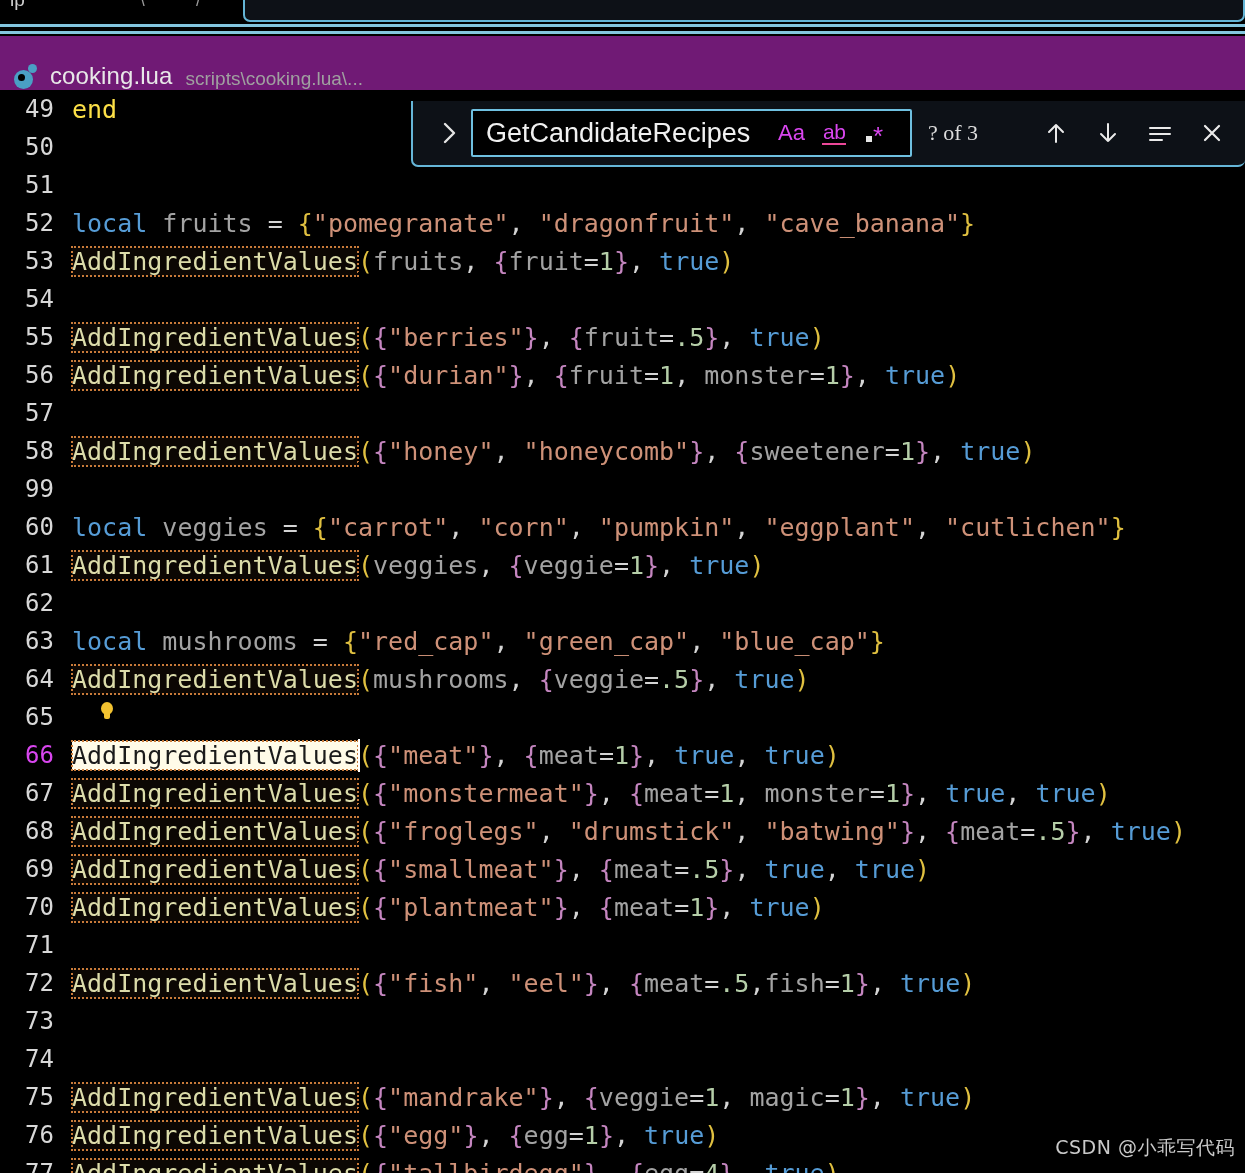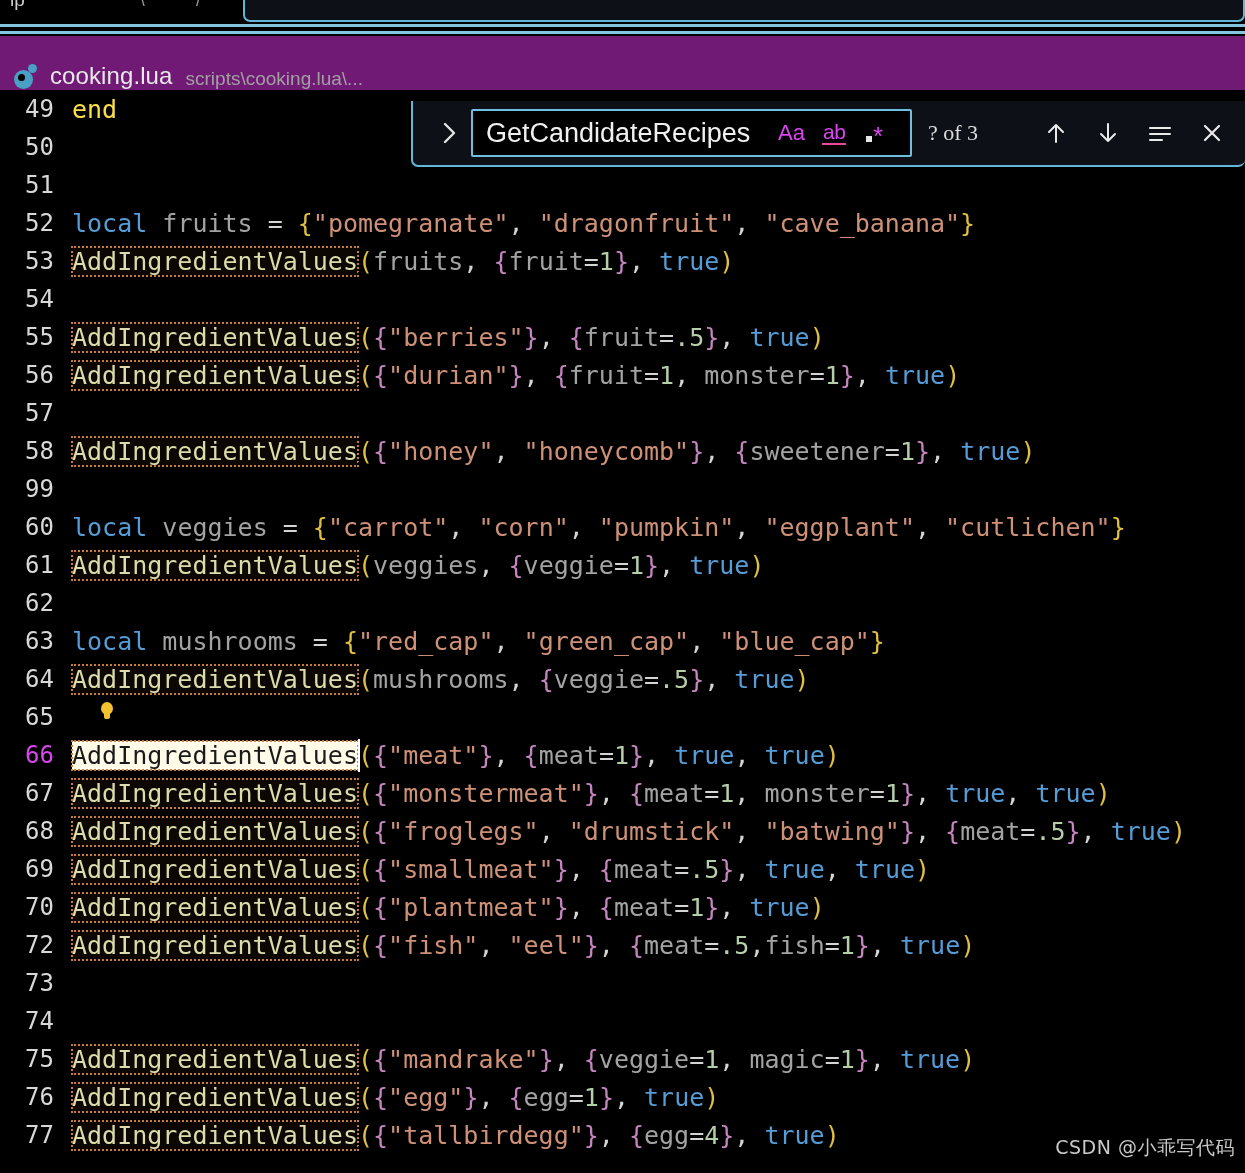--- a/index.html
+++ b/index.html
@@ -294,20 +294,21 @@
       <div class="code-line"><div class="ln">61</div><div class="code"><span class="t-fn match">AddIngredientValues</span><span class="t-yellow">(</span><span class="t-var">veggies</span><span class="t-op">, </span><span class="t-pink">{</span><span class="t-var">veggie</span><span class="t-op">=</span><span class="t-num">1</span><span class="t-pink">}</span><span class="t-op">, </span><span class="t-kw">true</span><span class="t-yellow">)</span></div></div>
       <div class="code-line"><div class="ln">62</div><div class="code"></div></div>
       <div class="code-line"><div class="ln">63</div><div class="code"><span class="t-kw">local</span><span class="t-op"> </span><span class="t-var">mushrooms</span><span class="t-op"> = </span><span class="t-yellow">{</span><span class="t-str">"red_cap"</span><span class="t-op">, </span><span class="t-str">"green_cap"</span><span class="t-op">, </span><span class="t-str">"blue_cap"</span><span class="t-yellow">}</span></div></div>
       <div class="code-line"><div class="ln">64</div><div class="code"><span class="t-fn match">AddIngredientValues</span><span class="t-yellow">(</span><span class="t-var">mushrooms</span><span class="t-op">, </span><span class="t-pink">{</span><span class="t-var">veggie</span><span class="t-op">=</span><span class="t-num">.5</span><span class="t-pink">}</span><span class="t-op">, </span><span class="t-kw">true</span><span class="t-yellow">)</span></div></div>
       <div class="code-line"><div class="ln">65</div><div class="lightbulb" style="left: 100px;"><div class="bulb"></div><div class="base"></div></div><div class="code"></div></div>
       <div class="code-line"><div class="ln active">66</div><div class="code"><span class="t-fn match-current">AddIngredientValues</span><span class="t-yellow">(</span><span class="t-pink">{</span><span class="t-str">"meat"</span><span class="t-pink">}</span><span class="t-op">, </span><span class="t-pink">{</span><span class="t-var">meat</span><span class="t-op">=</span><span class="t-num">1</span><span class="t-pink">}</span><span class="t-op">, </span><span class="t-kw">true</span><span class="t-op">, </span><span class="t-kw">true</span><span class="t-yellow">)</span></div></div>
       <div class="code-line"><div class="ln">67</div><div class="code"><span class="t-fn match">AddIngredientValues</span><span class="t-yellow">(</span><span class="t-pink">{</span><span class="t-str">"monstermeat"</span><span class="t-pink">}</span><span class="t-op">, </span><span class="t-pink">{</span><span class="t-var">meat</span><span class="t-op">=</span><span class="t-num">1</span><span class="t-op">, </span><span class="t-var">monster</span><span class="t-op">=</span><span class="t-num">1</span><span class="t-pink">}</span><span class="t-op">, </span><span class="t-kw">true</span><span class="t-op">, </span><span class="t-kw">true</span><span class="t-yellow">)</span></div></div>
       <div class="code-line"><div class="ln">68</div><div class="code"><span class="t-fn match">AddIngredientValues</span><span class="t-yellow">(</span><span class="t-pink">{</span><span class="t-str">"froglegs"</span><span class="t-op">, </span><span class="t-str">"drumstick"</span><span class="t-op">, </span><span class="t-str">"batwing"</span><span class="t-pink">}</span><span class="t-op">, </span><span class="t-pink">{</span><span class="t-var">meat</span><span class="t-op">=</span><span class="t-num">.5</span><span class="t-pink">}</span><span class="t-op">, </span><span class="t-kw">true</span><span class="t-yellow">)</span></div></div>
       <div class="code-line"><div class="ln">69</div><div class="code"><span class="t-fn match">AddIngredientValues</span><span class="t-yellow">(</span><span class="t-pink">{</span><span class="t-str">"smallmeat"</span><span class="t-pink">}</span><span class="t-op">, </span><span class="t-pink">{</span><span class="t-var">meat</span><span class="t-op">=</span><span class="t-num">.5</span><span class="t-pink">}</span><span class="t-op">, </span><span class="t-kw">true</span><span class="t-op">, </span><span class="t-kw">true</span><span class="t-yellow">)</span></div></div>
       <div class="code-line"><div class="ln">70</div><div class="code"><span class="t-fn match">AddIngredientValues</span><span class="t-yellow">(</span><span class="t-pink">{</span><span class="t-str">"plantmeat"</span><span class="t-pink">}</span><span class="t-op">, </span><span class="t-pink">{</span><span class="t-var">meat</span><span class="t-op">=</span><span class="t-num">1</span><span class="t-pink">}</span><span class="t-op">, </span><span class="t-kw">true</span><span class="t-yellow">)</span></div></div>
+      <div class="code-line"><div class="ln">71</div><div class="code"></div></div>
       <div class="code-line"><div class="ln">72</div><div class="code"><span class="t-fn match">AddIngredientValues</span><span class="t-yellow">(</span><span class="t-pink">{</span><span class="t-str">"fish"</span><span class="t-op">, </span><span class="t-str">"eel"</span><span class="t-pink">}</span><span class="t-op">, </span><span class="t-pink">{</span><span class="t-var">meat</span><span class="t-op">=</span><span class="t-num">.5</span><span class="t-op">,</span><span class="t-var">fish</span><span class="t-op">=</span><span class="t-num">1</span><span class="t-pink">}</span><span class="t-op">, </span><span class="t-kw">true</span><span class="t-yellow">)</span></div></div>
       <div class="code-line"><div class="ln">73</div><div class="code"></div></div>
       <div class="code-line"><div class="ln">74</div><div class="code"></div></div>
       <div class="code-line"><div class="ln">75</div><div class="code"><span class="t-fn match">AddIngredientValues</span><span class="t-yellow">(</span><span class="t-pink">{</span><span class="t-str">"mandrake"</span><span class="t-pink">}</span><span class="t-op">, </span><span class="t-pink">{</span><span class="t-var">veggie</span><span class="t-op">=</span><span class="t-num">1</span><span class="t-op">, </span><span class="t-var">magic</span><span class="t-op">=</span><span class="t-num">1</span><span class="t-pink">}</span><span class="t-op">, </span><span class="t-kw">true</span><span class="t-yellow">)</span></div></div>
       <div class="code-line"><div class="ln">76</div><div class="code"><span class="t-fn match">AddIngredientValues</span><span class="t-yellow">(</span><span class="t-pink">{</span><span class="t-str">"egg"</span><span class="t-pink">}</span><span class="t-op">, </span><span class="t-pink">{</span><span class="t-var">egg</span><span class="t-op">=</span><span class="t-num">1</span><span class="t-pink">}</span><span class="t-op">, </span><span class="t-kw">true</span><span class="t-yellow">)</span></div></div>
       <div class="code-line"><div class="ln">77</div><div class="code"><span class="t-fn match">AddIngredientValues</span><span class="t-yellow">(</span><span class="t-pink">{</span><span class="t-str">"tallbirdegg"</span><span class="t-pink">}</span><span class="t-op">, </span><span class="t-pink">{</span><span class="t-var">egg</span><span class="t-op">=</span><span class="t-num">4</span><span class="t-pink">}</span><span class="t-op">, </span><span class="t-kw">true</span><span class="t-yellow">)</span></div></div>
     </div>
   <div id="watermark">CSDN @小乖写代码</div>
 </div>
 

